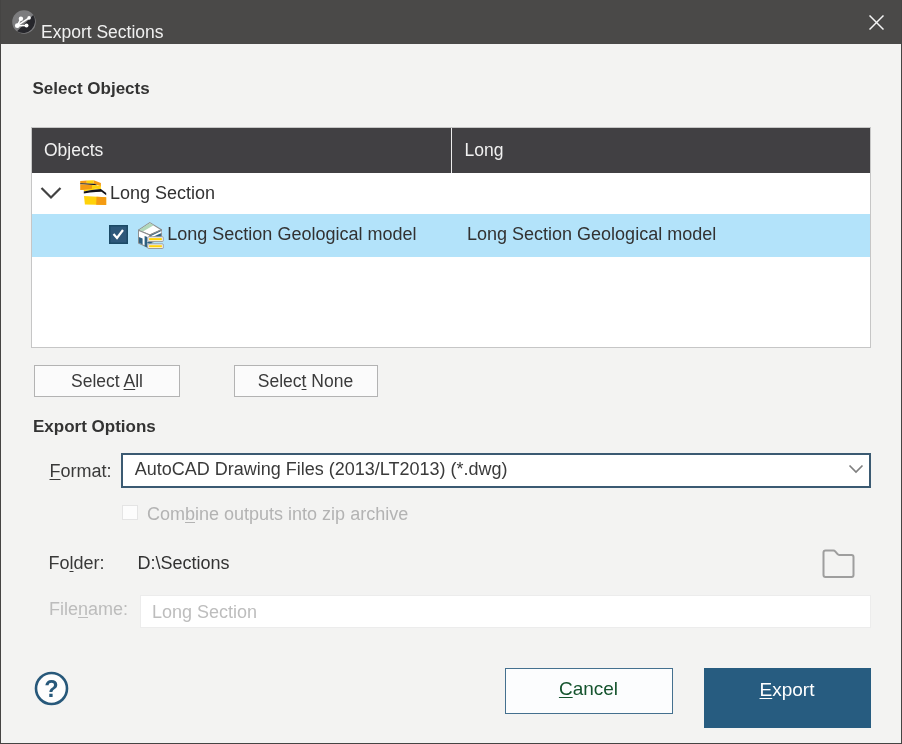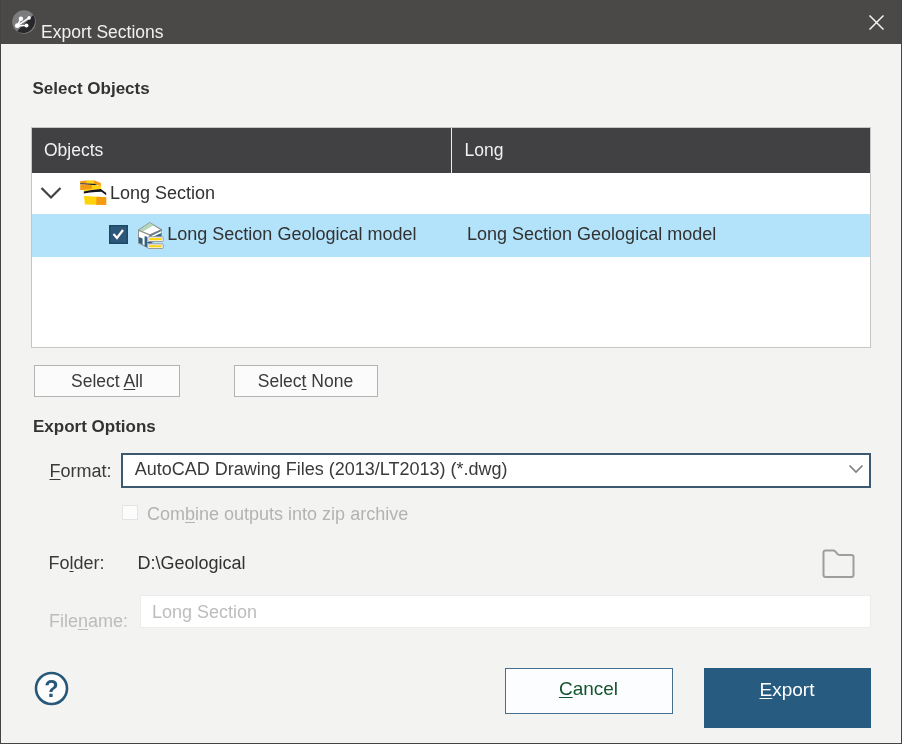--- a/index.html
+++ b/index.html
@@ -23,21 +23,21 @@
 #btnall { left:34px; top:365px; width:146px; height:31.5px; line-height:30px; }
 #btnnone { left:189.5px; top:365px; width:144px; height:31.5px; line-height:30px;margin-left:44px; }
 #expopt { left:33px; top:417.5px; font-size:17px; font-weight:bold; color:#333; }
 #lblformat { left:49.5px; top:462px; font-size:18px; color:#393939; }
 #dropdown { left:121px; top:452.5px; width:749.5px; height:35.5px; background:#fff; border:2px solid #3b5a72; }
 #ddtext { left:134.7px; top:460px; font-size:18px; color:#3a3a3a; }
 #combobox { left:122px; top:504.5px; width:15.5px; height:15.5px; background:#fcfcfc; border:1px solid #e4e4e4; }
 #combtext { left:147px; top:505px; font-size:18px; color:#b3b3b3; }
 #lblfolder { left:48.5px; top:554px; font-size:18px; color:#393939; }
 #foldval { left:137.5px; top:553.5px; font-size:18px; color:#323232; }
-#lblfile { left:49px; top:599.5px; font-size:18px; color:#bcbcbc;margin-top:12px; }
+#lblfile { left:49px; top:599.5px; font-size:18px; color:#bcbcbc; }
 #fileinput { left:139.5px; top:594.5px; width:731px; height:33px; background:#fff; border:1px solid #ececec; }
 #filetext { left:152px; top:603px; font-size:18px; color:#bdbdbd; }
 #btncancel { left:504.5px; top:667.5px; width:168px; height:46px; background:#fcfdfe; border:1.5px solid #44708f; font-size:19px; color:#14532d; text-align:center; line-height:40px; }
 #btnexport { left:703.5px; top:667.5px; width:167px; height:60px; background:#275c80; font-size:19px; color:#fff; text-align:center; line-height:43px; }
 u { text-underline-offset:2px; text-decoration-thickness:1px; }
 </style>
 </head>
 <body>
 <div id="titlebar"></div>
 
@@ -121,21 +121,21 @@
 <div class="abs" id="dropdown"></div>
 <div class="abs" id="ddtext">AutoCAD Drawing Files (2013/LT2013) (*.dwg)</div>
 <svg class="abs" style="left:848px; top:464px;" width="16" height="11" viewBox="0 0 16 11">
   <polyline points="1.5,1.5 8,8 14.5,1.5" fill="none" stroke="#808080" stroke-width="1.7"></polyline>
 </svg>
 
 <div class="abs" id="combobox"></div>
 <div class="abs" id="combtext">Com<u>b</u>ine outputs into zip archive</div>
 
 <div class="abs" id="lblfolder">Fo<u>l</u>der:</div>
-<div class="abs" id="foldval">D:\Geological</div>
+<div class="abs" id="foldval">D:\Sections</div>
 
 <svg class="abs" style="left:821.5px; top:548.5px;" width="33" height="30" viewBox="0 0 33 30">
   <path d="M1.5 26 L1.5 3.5 Q1.5 1.5 3.5 1.5 L11.5 1.5 Q12.5 1.5 13.2 2.3 L15.6 5.2 Q16.2 5.9 17.2 5.9 L29.5 5.9 Q31.5 5.9 31.5 7.9 L31.5 26 Q31.5 28 29.5 28 L3.5 28 Q1.5 28 1.5 26 Z" fill="none" stroke="#9e9e9e" stroke-width="2"></path>
 </svg>
 
 <div class="abs" id="lblfile">File<u>n</u>ame:</div>
 <div class="abs" id="fileinput"></div>
 <div class="abs" id="filetext">Long Section</div>
 
 <svg class="abs" style="left:33.5px; top:671px;" width="35" height="35" viewBox="0 0 35 35">

